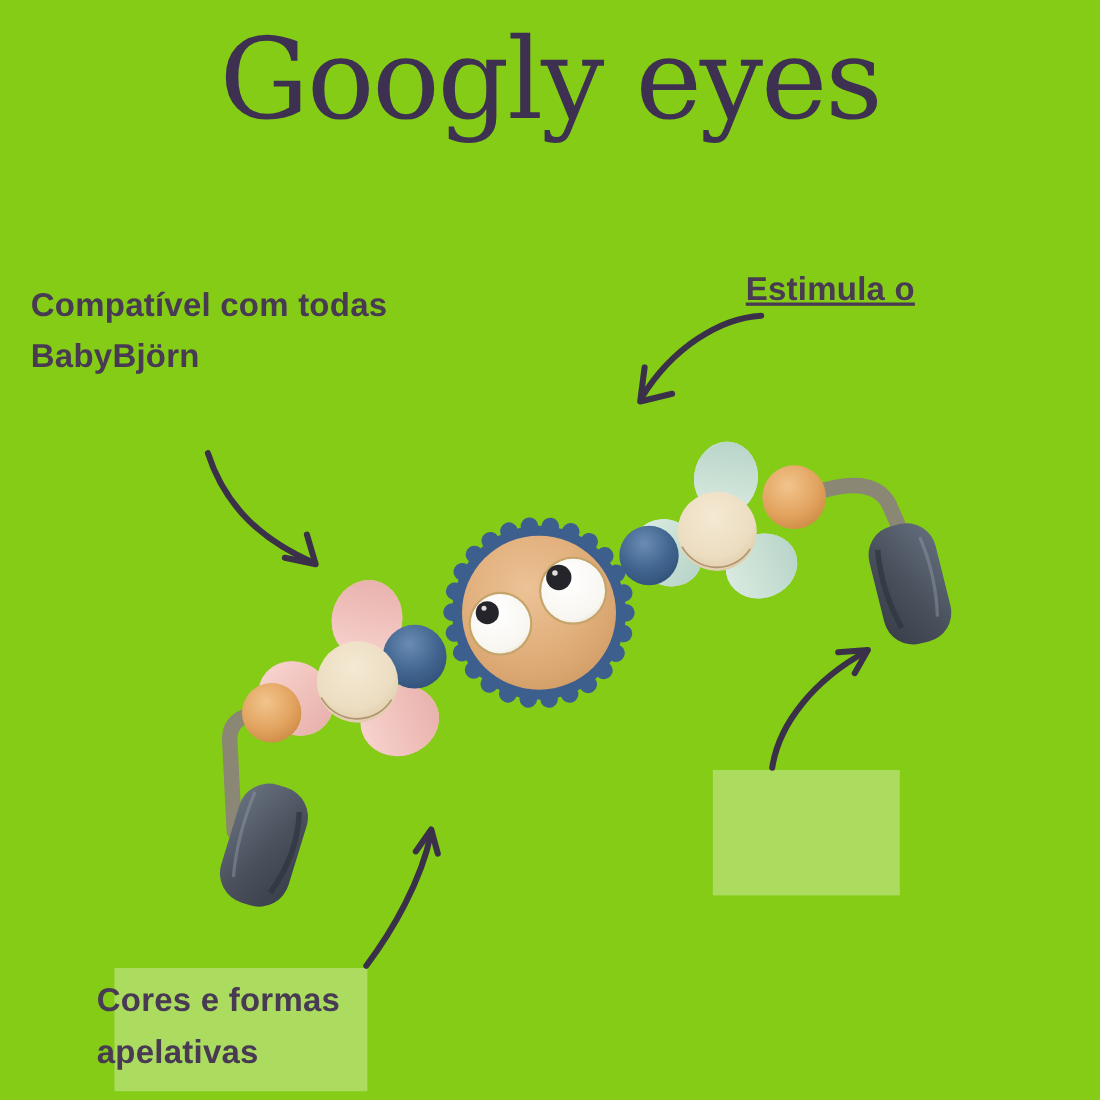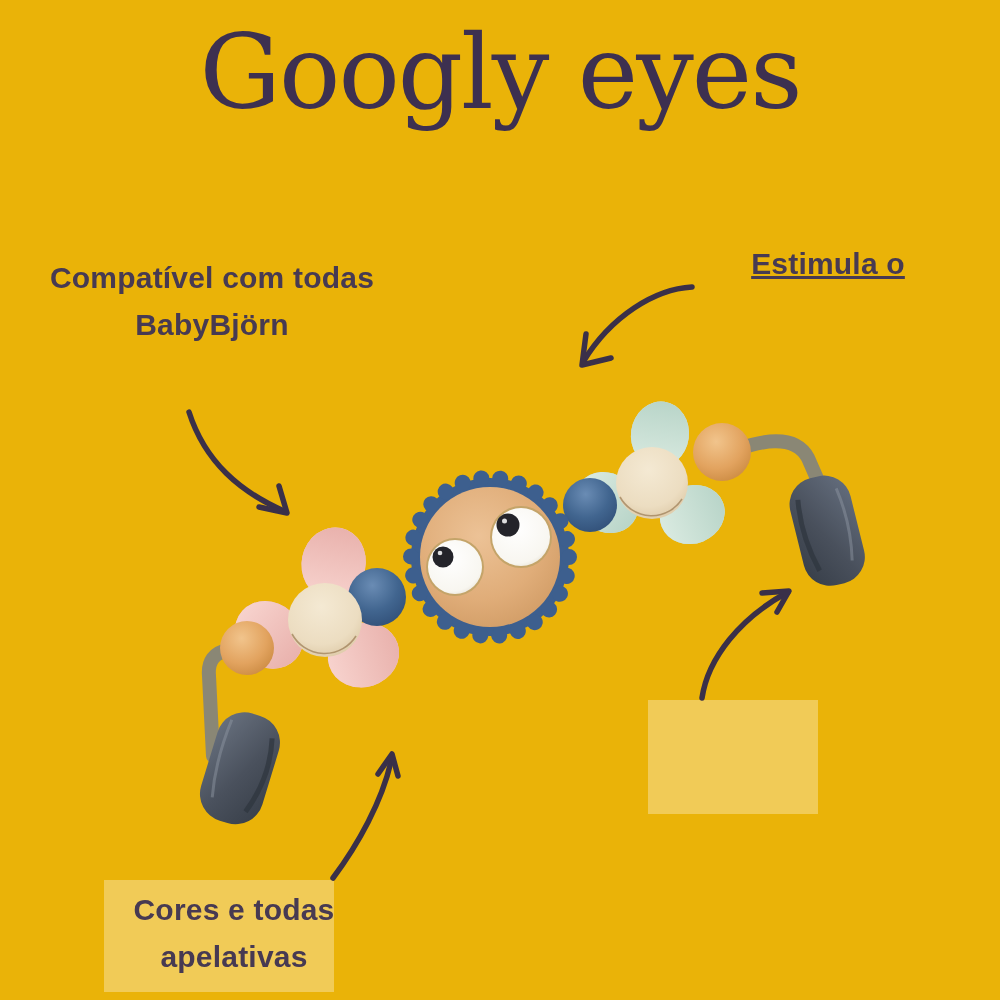--- a/index.html
+++ b/index.html
@@ -1,27 +1,27 @@
 <!DOCTYPE html>
 <html><head>
 <meta charset="utf-8">
 <style>
   html,body{margin:0;padding:0;}
   .canvas{
     position:relative;width:1000px;height:1000px;overflow:hidden;
-    background:#eab308;
+    background:#84cc16;
     font-family:"Liberation Sans", sans-serif;
   }
   .title{
     position:absolute;top:14px;left:0;width:1000px;text-align:center;
     font-family:"DejaVu Serif", serif;font-weight:500;font-size:102px;
     letter-spacing:-2px;color:#3d3050;line-height:1.15;
   }
   .note{
-    position:absolute;text-align:center;color:#473a52;font-weight:bold;
+    position:absolute;color:#473a52;font-weight:bold;
     font-size:30px;line-height:47px;letter-spacing:0.2px;
   }
   .note-tl{left:28px;top:254px;width:368px;}
   .note-tr{left:678px;top:240px;width:300px;text-decoration:underline;}
   .note-br{left:638px;top:712px;width:216px;line-height:49px;}
   .note-bl{left:88px;top:886px;width:292px;}
   .softbox{position:absolute;background:rgba(255,255,255,0.32);}
   .box-br{left:648px;top:700px;width:170px;height:114px;}
   .box-bl{left:104px;top:880px;width:230px;height:112px;}
   .art{position:absolute;left:0;top:0;}
@@ -41,21 +41,21 @@
     <span class="line">Compatível com todas</span>
     <span class="line">BabyBjörn</span>
   </div>
 
   <div class="note note-tr">
     <span class="line">Estimula o</span>
   </div>
 
 
   <div class="note note-bl">
-    <span class="line">Cores e todas</span>
+    <span class="line">Cores e formas</span>
     <span class="line">apelativas</span>
   </div>
 
   <svg class="art" width="1000" height="1000" viewBox="0 0 1000 1000">
     <defs>
       <radialGradient id="gWood" cx="42%" cy="35%" r="75%">
         <stop offset="0%" stop-color="#ecc296"></stop>
         <stop offset="60%" stop-color="#e0ad79"></stop>
         <stop offset="100%" stop-color="#cf9a63"></stop>
       </radialGradient>

